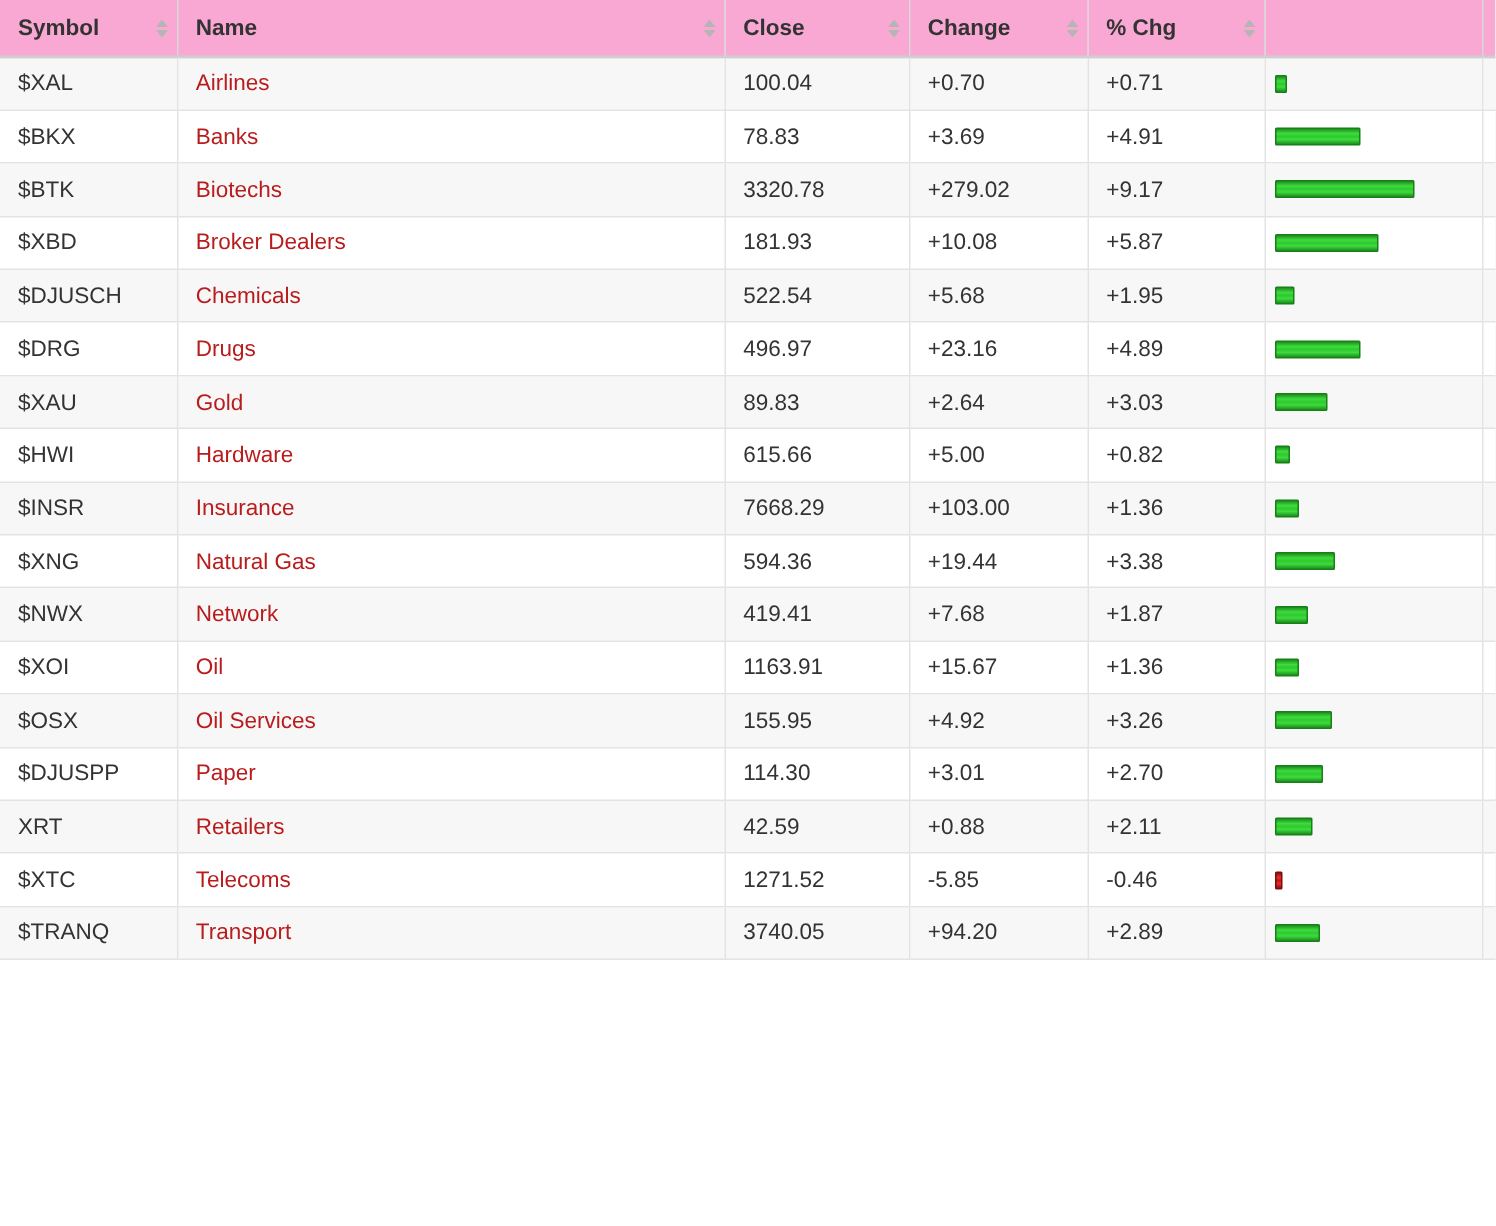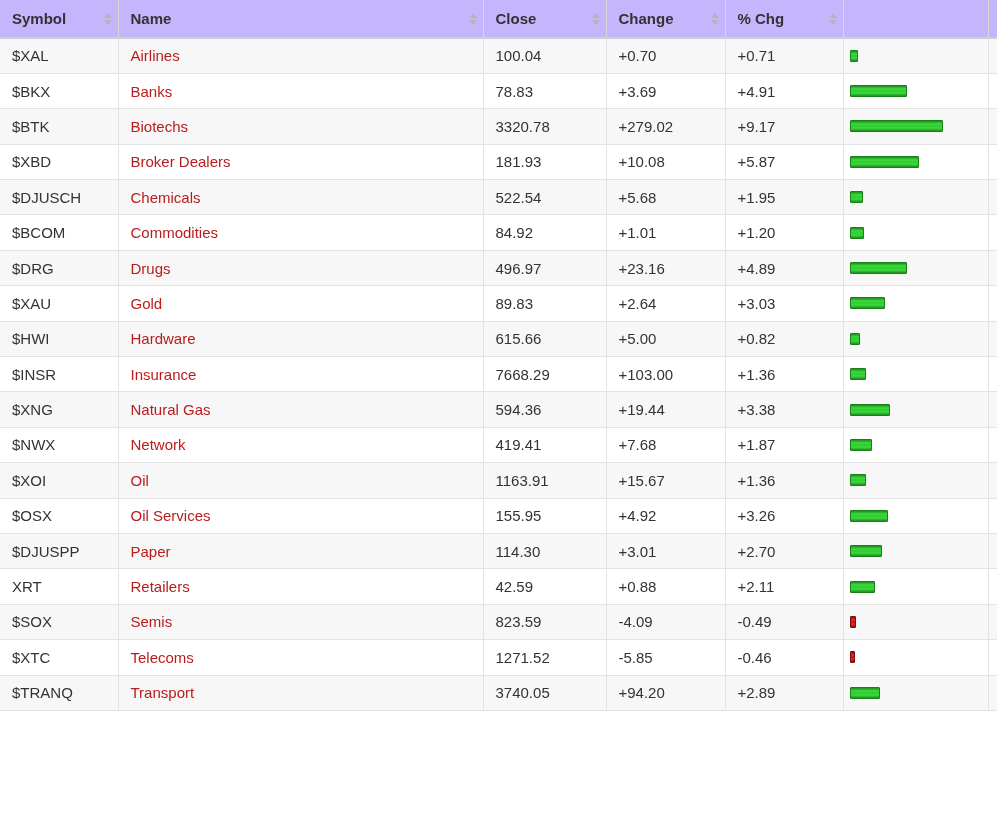--- a/index.html
+++ b/index.html
@@ -7,21 +7,21 @@
   .market-table { width:997px; border-collapse:collapse; table-layout:fixed; }
   col.c-symbol { width:118px; }
   col.c-name   { width:365px; }
   col.c-close  { width:123px; }
   col.c-change { width:119px; }
   col.c-pct    { width:118px; }
   col.c-bar    { width:145px; }
   col.c-fill   { width:9px;  }
 
   thead th {
-    height:38px; background:#c4b5fd; font-weight:bold; text-align:center;
+    height:38px; background:#f9a8d4; font-weight:bold; text-align:center;
     padding:0 6px 0 12px; border-right:1px solid #d8d8d8;
     border-bottom:2px solid #cfcfcf; box-sizing:border-box; cursor:pointer;
     font-size:15px; color:#333;
   }
   thead th.no-sort { cursor:default; }
   .th-inner { display:flex; align-items:center; justify-content:space-between; }
   .sort-icon { display:inline-flex; flex-direction:column; gap:2px; margin-left:4px; }
   .sort-icon .tri-up   { width:0;height:0;border-left:4px solid transparent;border-right:4px solid transparent;border-bottom:5px solid #b5b5b5; }
   .sort-icon .tri-down { width:0;height:0;border-left:4px solid transparent;border-right:4px solid transparent;border-top:5px solid #b5b5b5; }
 
@@ -165,31 +165,20 @@
     <td><a class="name-link">Chemicals</a></td>
     <td><span>522.54</span></td>
     <td><span>+5.68</span></td>
     <td><span>+1.95</span></td>
     <td class="td-bar">
           <div class="chg-bar pos" style="width: 13px;"></div>
         </td>
     <td class="td-fill"></td>
   </tr>
 
-  <tr>
-    <td><span>$BCOM</span></td>
-    <td><a class="name-link">Commodities</a></td>
-    <td><span>84.92</span></td>
-    <td><span>+1.01</span></td>
-    <td><span>+1.20</span></td>
-    <td class="td-bar">
-          <div class="chg-bar pos" style="width: 14px;"></div>
-        </td>
-    <td class="td-fill"></td>
-  </tr>
 
 
 
   <tr>
     <td><span>$DRG</span></td>
     <td><a class="name-link">Drugs</a></td>
     <td><span>496.97</span></td>
     <td><span>+23.16</span></td>
     <td><span>+4.89</span></td>
     <td class="td-bar">
@@ -300,31 +289,20 @@
     <td><a class="name-link">Retailers</a></td>
     <td><span>42.59</span></td>
     <td><span>+0.88</span></td>
     <td><span>+2.11</span></td>
     <td class="td-bar">
           <div class="chg-bar pos" style="width: 25px;"></div>
         </td>
     <td class="td-fill"></td>
   </tr>
 
-  <tr>
-    <td><span>$SOX</span></td>
-    <td><a class="name-link">Semis</a></td>
-    <td><span>823.59</span></td>
-    <td><span>-4.09</span></td>
-    <td><span>-0.49</span></td>
-    <td class="td-bar">
-          <div class="chg-bar neg" style="width: 6px;"></div>
-        </td>
-    <td class="td-fill"></td>
-  </tr>
 
   <tr>
     <td><span>$XTC</span></td>
     <td><a class="name-link">Telecoms</a></td>
     <td><span>1271.52</span></td>
     <td><span>-5.85</span></td>
     <td><span>-0.46</span></td>
     <td class="td-bar">
           <div class="chg-bar neg" style="width: 5px;"></div>
         </td>

